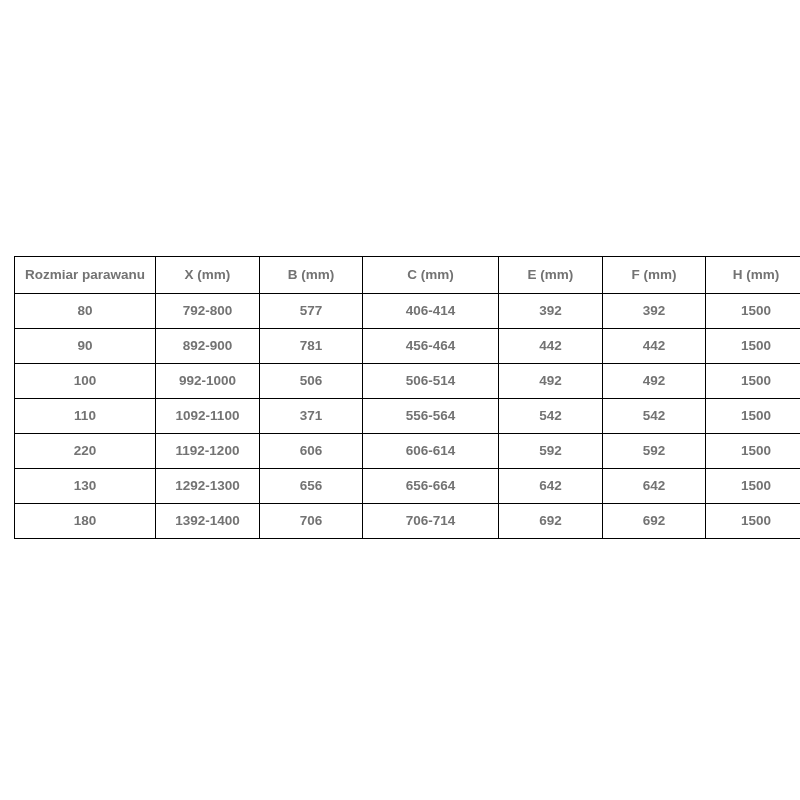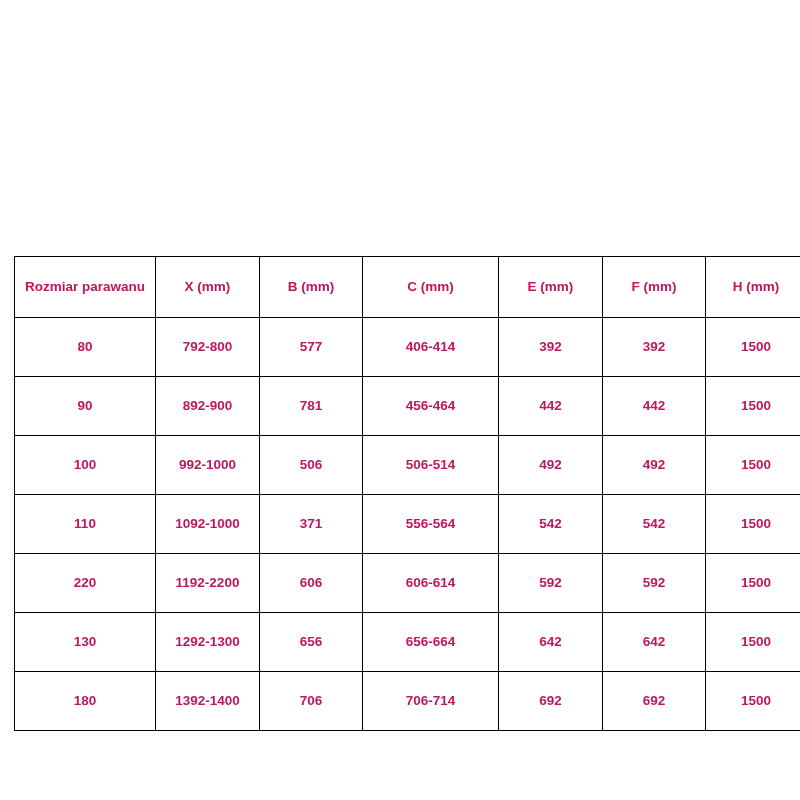--- a/index.html
+++ b/index.html
@@ -26,22 +26,22 @@
     table-layout: fixed;
   }
   table.sizing-table td,
   table.sizing-table th {
     border: 1px solid #000000;
     height: 34px;
     text-align: center;
     vertical-align: middle;
     font-size: 13.5px;
     font-weight: bold;
-    color: #be185d;
-    padding: 12px 2px;
+    color: #737373;
+    padding: 0 2px;
     line-height: 1.1;
     white-space: nowrap;
   }
   table.sizing-table th {
     height: 36px;
   }
   
   col.c0 { width: 141px; }
   col.c1 { width: 104px; }
   col.c2 { width: 103px; }
@@ -98,30 +98,30 @@
         <td>100</td>
         <td>992-1000</td>
         <td>506</td>
         <td>506-514</td>
         <td>492</td>
         <td>492</td>
         <td>1500</td>
       </tr>
       <tr>
         <td>110</td>
-        <td>1092-1000</td>
+        <td>1092-1100</td>
         <td>371</td>
         <td>556-564</td>
         <td>542</td>
         <td>542</td>
         <td>1500</td>
       </tr>
       <tr>
         <td>220</td>
-        <td>1192-2200</td>
+        <td>1192-1200</td>
         <td>606</td>
         <td>606-614</td>
         <td>592</td>
         <td>592</td>
         <td>1500</td>
       </tr>
       <tr>
         <td>130</td>
         <td>1292-1300</td>
         <td>656</td>

